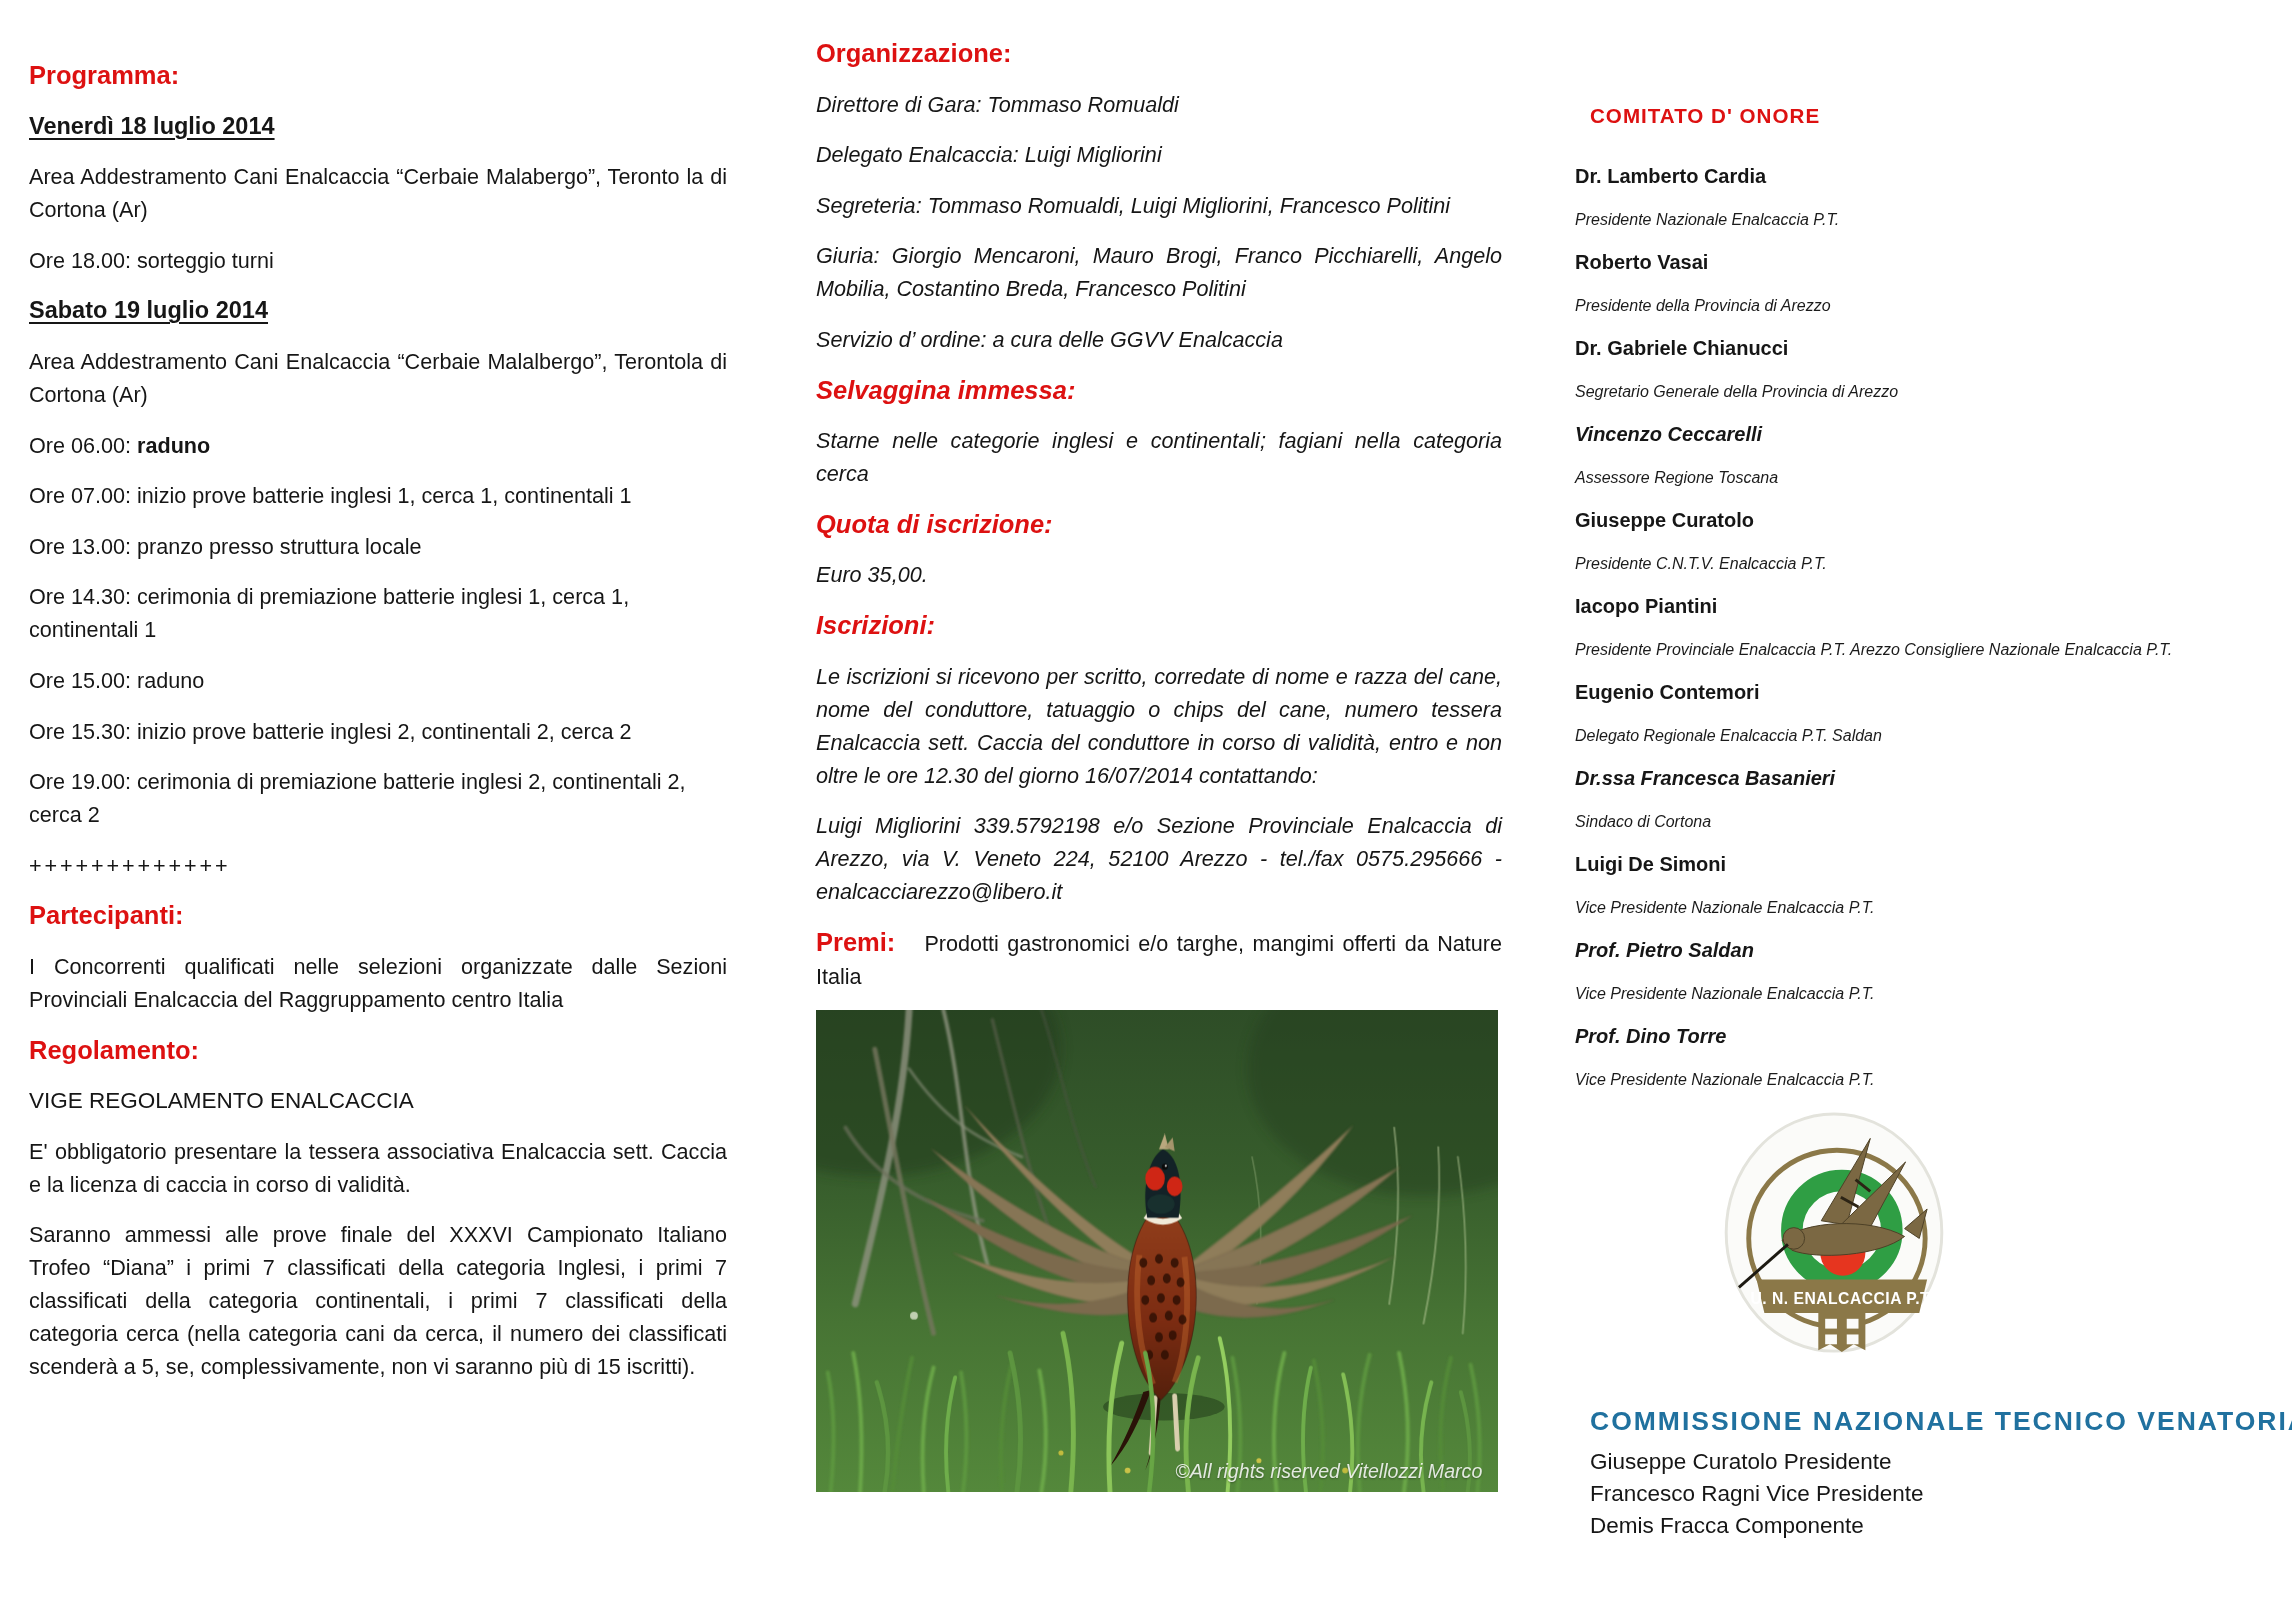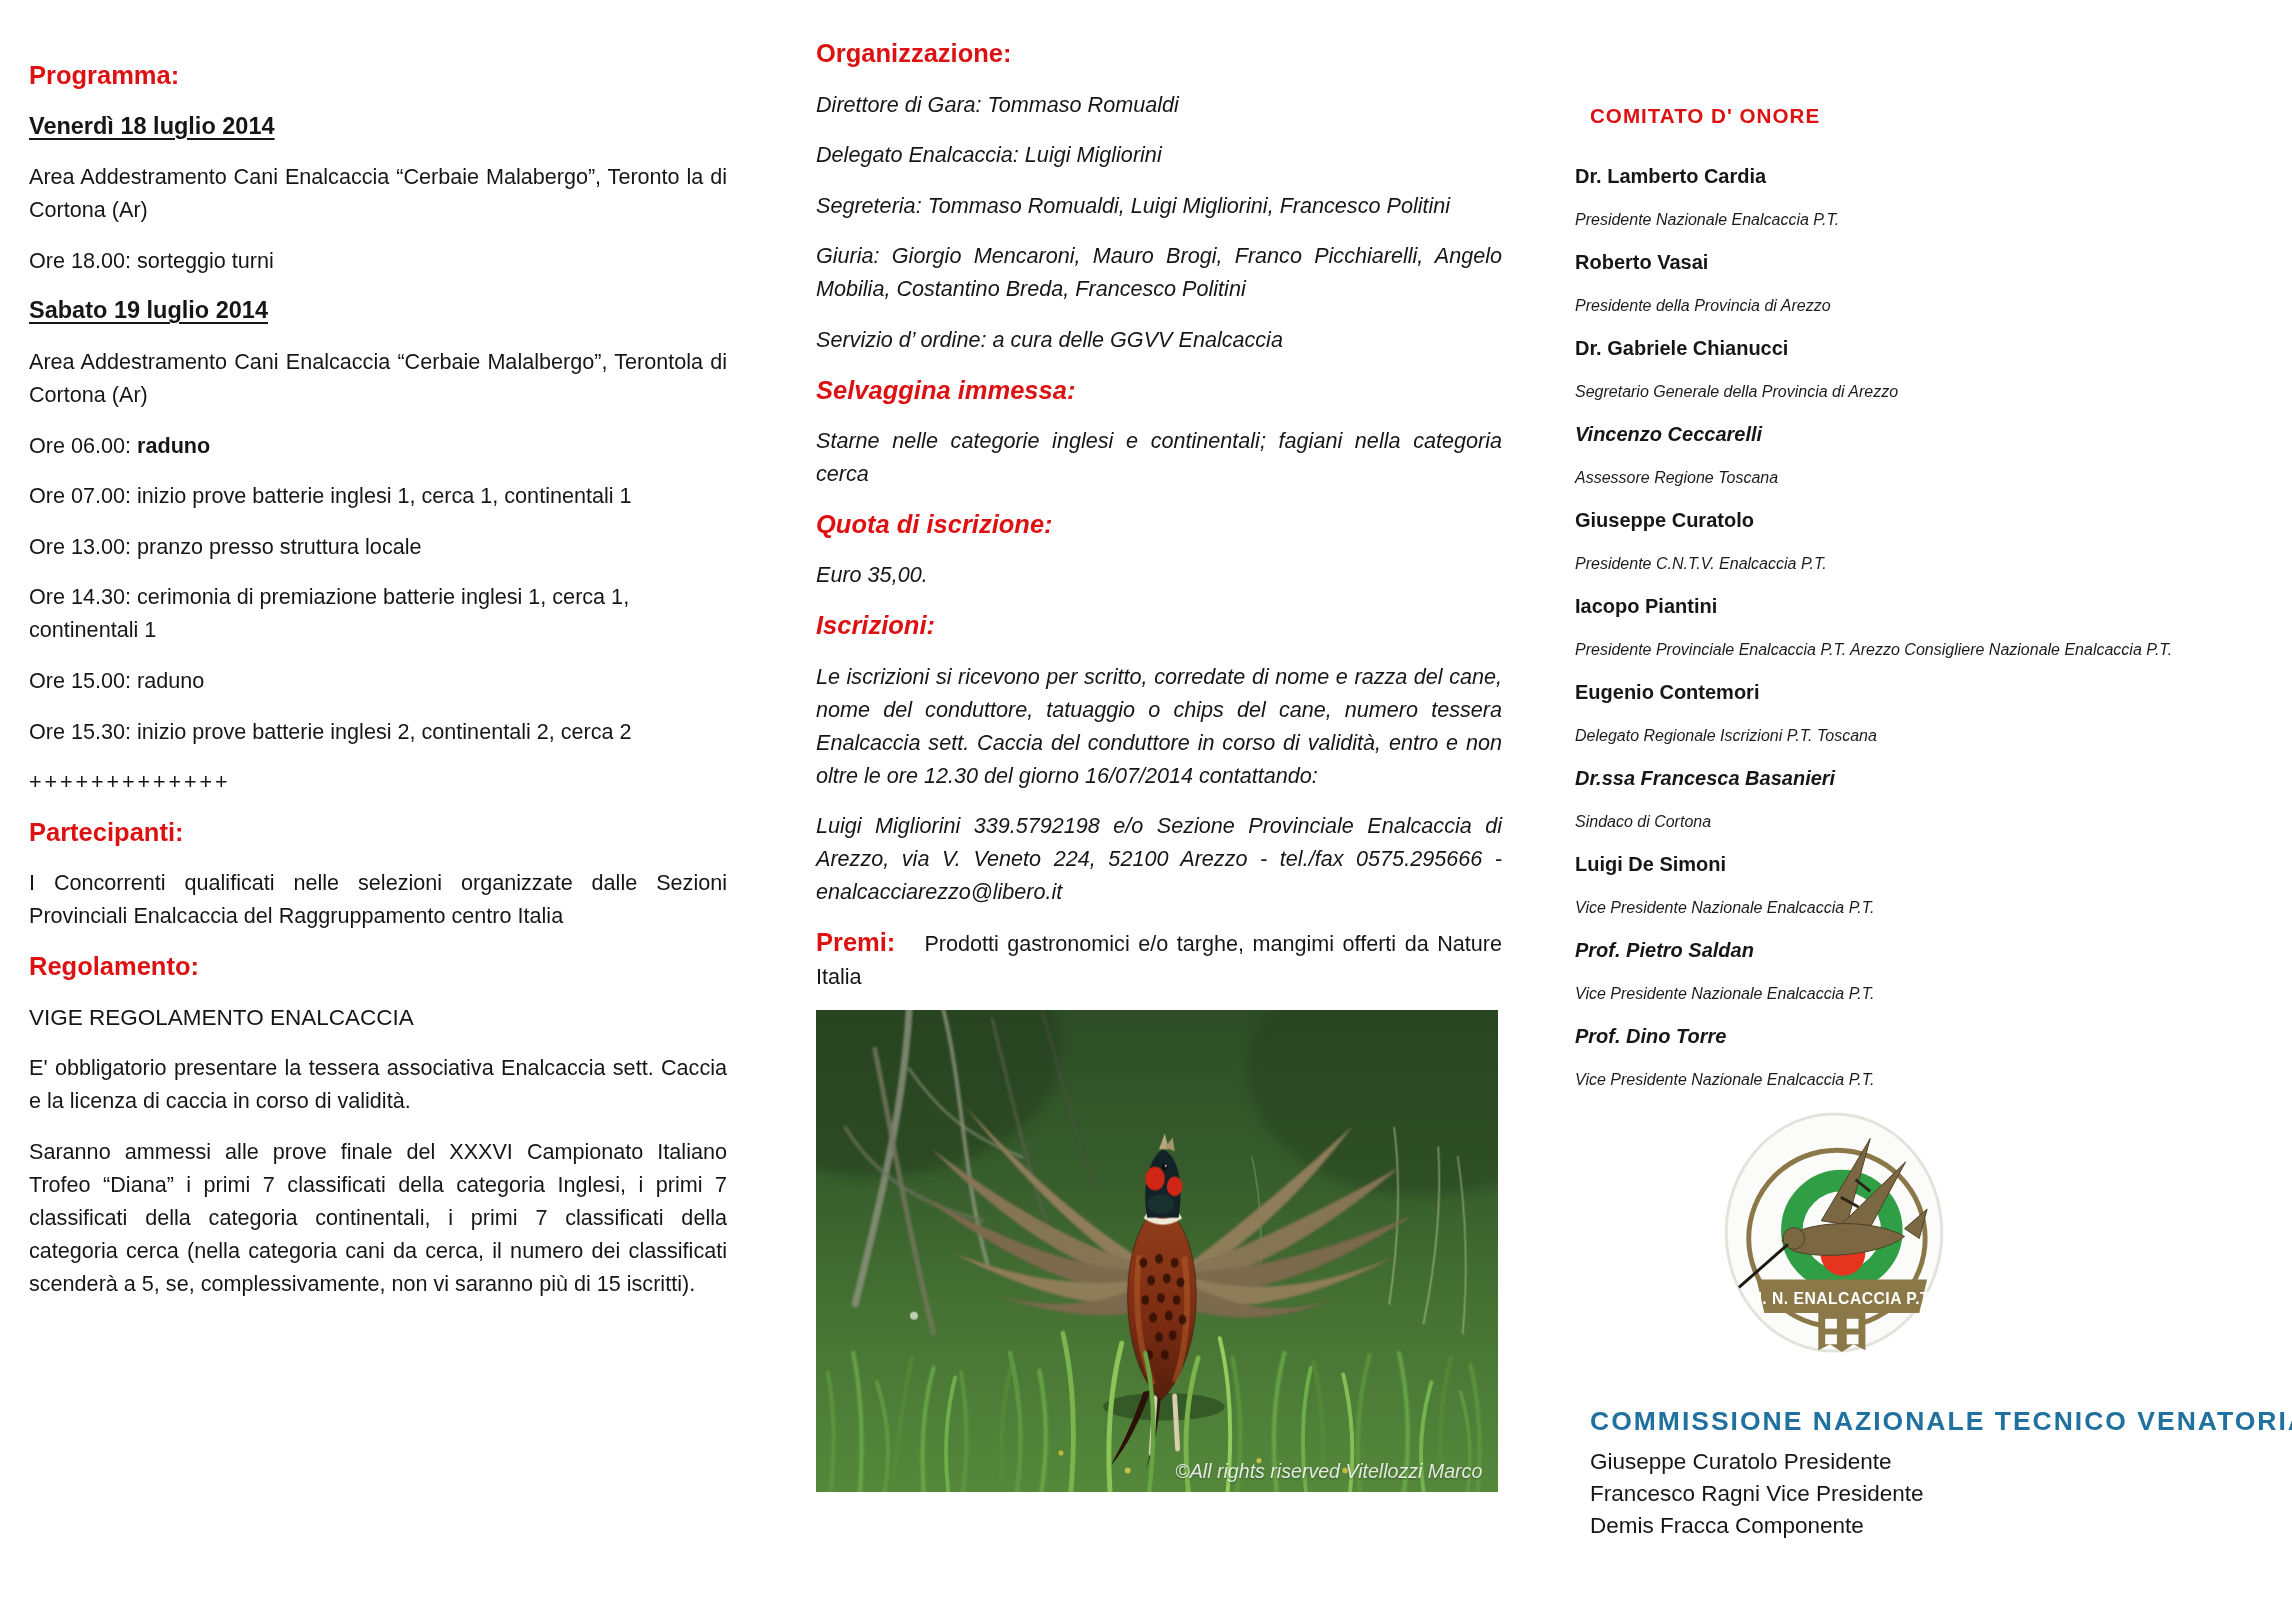--- a/index.html
+++ b/index.html
@@ -63,20 +63,21 @@
         <p class="para"><span>Ore 07.00: inizio prove batterie inglesi 1, cerca 1, continentali 1</span><b></b></p>
 
         <p class="para"><span>Ore 13.00: pranzo  presso  struttura locale</span><b></b></p>
 
         <p class="para"><span>Ore 14.30: cerimonia di premiazione batterie inglesi 1, cerca 1, continentali 1</span><b></b></p>
 
         <p class="para"><span>Ore 15.00: raduno</span><b></b></p>
 
         <p class="para"><span>Ore 15.30: inizio prove batterie inglesi 2, continentali 2, cerca 2</span><b></b></p>
 
+        <p class="para"><span>Ore 19.00: cerimonia di premiazione batterie inglesi 2, continentali 2, cerca 2</span><b></b></p>
       </div>
 
     <p class="para plus">+++++++++++++</p>
 
     <h2 class="h-red">Partecipanti:</h2>
     <p class="para just">I Concorrenti qualificati nelle selezioni organizzate dalle Sezioni Provinciali Enalcaccia del Raggruppamento centro Italia</p>
 
     <h2 class="h-red">Regolamento:</h2>
     <p class="para caps-line">VIGE REGOLAMENTO ENALCACCIA</p>
     <p class="para just">E' obbligatorio presentare la tessera associativa Enalcaccia sett. Caccia e la licenza di caccia in corso di validità.</p>
@@ -270,21 +271,21 @@
         <div class="honor-name ital">Vincenzo Ceccarelli</div>
         <div class="honor-title">Assessore Regione Toscana</div>
 
         <div class="honor-name">Giuseppe Curatolo</div>
         <div class="honor-title">Presidente C.N.T.V. Enalcaccia P.T.</div>
 
         <div class="honor-name">Iacopo Piantini</div>
         <div class="honor-title">Presidente Provinciale Enalcaccia P.T. Arezzo Consigliere Nazionale Enalcaccia P.T.</div>
 
         <div class="honor-name">Eugenio Contemori</div>
-        <div class="honor-title">Delegato Regionale Iscrizioni P.T. Toscana</div>
+        <div class="honor-title">Delegato Regionale Enalcaccia P.T. Saldan</div>
 
         <div class="honor-name ital">Dr.ssa Francesca Basanieri</div>
         <div class="honor-title">Sindaco di Cortona</div>
 
         <div class="honor-name">Luigi De Simoni</div>
         <div class="honor-title">Vice Presidente Nazionale Enalcaccia P.T.</div>
 
         <div class="honor-name ital">Prof. Pietro Saldan</div>
         <div class="honor-title">Vice Presidente Nazionale Enalcaccia P.T.</div>
 

